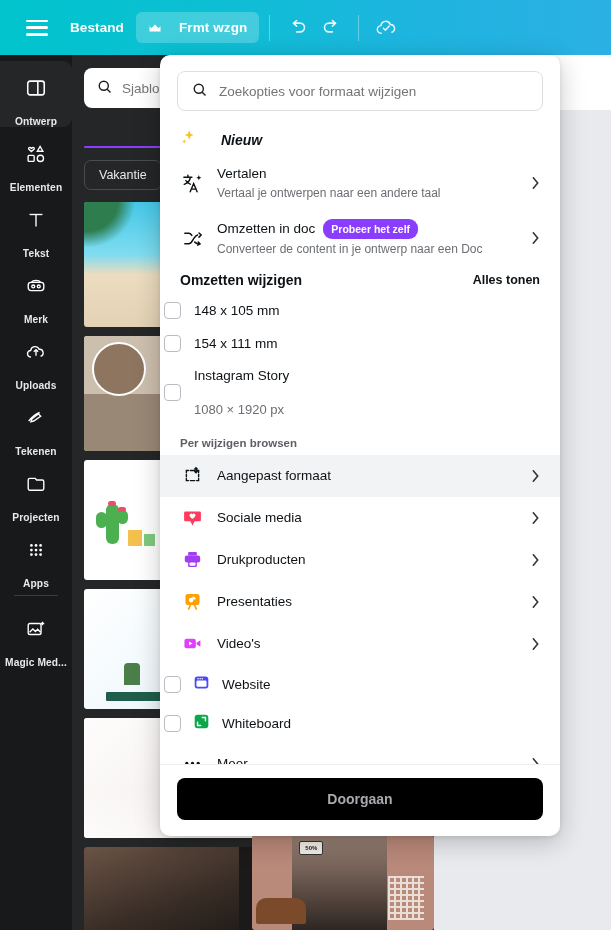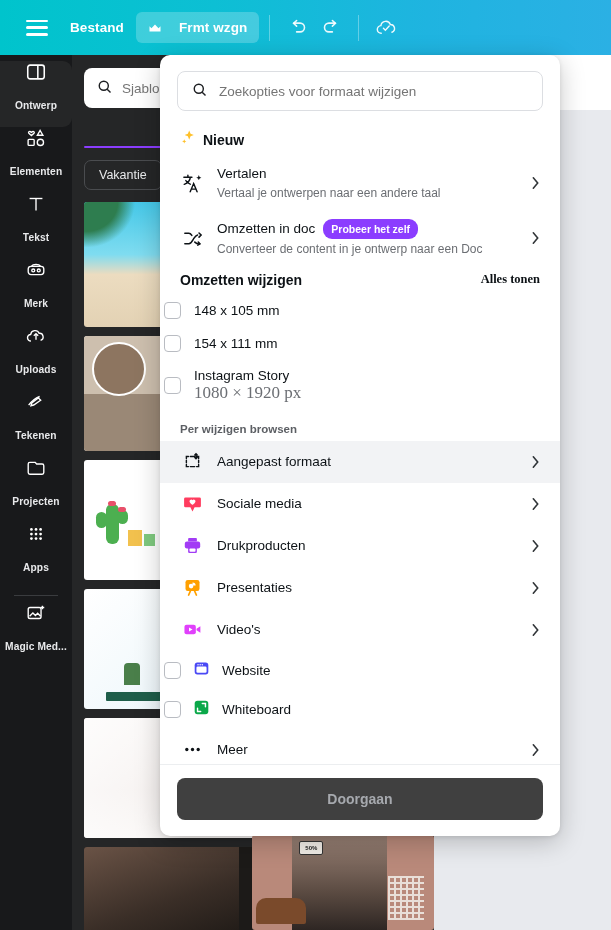--- a/index.html
+++ b/index.html
@@ -28,21 +28,21 @@
   .tb-icon { width: 34px; height: 34px; display: flex; align-items: center; justify-content: center;
     border-radius: 6px; cursor: pointer; }
 
   
   .rail {
     position: absolute; top: 55px; left: 0; width: 72px; bottom: 0;
     background: #18191b; display: flex; flex-direction: column; align-items: center;
     padding-top: 6px; z-index: 20;
   }
   .rail-item { width: 72px; height: 66px; display: flex; flex-direction: column;
-    align-items: center; justify-content: flex-start; gap: 17px; cursor: pointer; position: relative; }
+    align-items: center; justify-content: flex-end; gap: 17px; cursor: pointer; position: relative; }
   .rail-item.selected { background: #252627; border-top-right-radius: 9px; border-bottom-right-radius: 9px; }
   .rail-label { color: #e8e9eb; font-size: 10.2px; font-weight: 600; letter-spacing: .1px;
     max-width: 70px; text-align: center; overflow: hidden; text-overflow: ellipsis; white-space: nowrap; }
   .rail-ico { width: 22px; height: 22px; }
   .rail-div { width: 44px; height: 1px; background: #3a3c3f; margin: 6px 0; }
 
   
   .tpanel { position: absolute; top: 55px; left: 72px; width: 362px; bottom: 0;
     background: #252627; z-index: 10; padding: 0; overflow: hidden; }
   .tp-search { margin: 13px 12px 0 12px; height: 40px; background: #fff; border-radius: 8px;
@@ -148,45 +148,45 @@
     background: #fff; border-radius: 10px;
     box-shadow: 0 6px 26px rgba(0,0,0,.22), 0 1px 4px rgba(0,0,0,.1);
     z-index: 50; display: flex; flex-direction: column; overflow: hidden;
   }
   .dd-search { margin: 16px 17px 0 17px; height: 40px; border: 1px solid #dcdee2;
     border-radius: 8px; display: flex; align-items: center; padding: 14px 13px; gap: 11px; }
   .dd-search input { border: none; outline: none; width: 100%; font-size: 13.5px; color: #7a7d82;
     font-family: "Liberation Sans", sans-serif; background: transparent; }
   .dd-body { flex: 1; overflow: hidden; padding-top: 4px; }
 
-  .sec-head { display: flex; align-items: center; gap: 6px; padding: 14px 20px 6px 20px; }
+  .sec-head { display: flex; align-items: center; gap: 24px; padding: 14px 20px 6px 20px; font-style: italic; }
   .sec-head .ttl { font-size: 14px; font-weight: 700; color: #0d1216; }
   .sec-row { display: flex; align-items: center; justify-content: space-between;
     padding: 6px 20px 6px 20px; }
   .sec-row .ttl { font-size: 14px; font-weight: 700; color: #0d1216; }
-  .sec-row .link { font-size: 12.5px; font-weight: 700; color: #0d1216; cursor: pointer; font-family: Liberation Serif, serif; }
+  .sec-row .link { font-size: 12.5px; font-weight: 700; color: #0d1216; cursor: pointer; }
   .sub-head { font-size: 11.5px; font-weight: 700; color: #5c5f64; padding: 12px 20px 6px 20px; }
 
   .row { display: flex; align-items: center; gap: 13px; padding: 9px 20px; cursor: pointer; }
   .row.hl { background: #f2f3f5; }
   .row .ico { width: 24px; height: 24px; flex: 0 0 24px; display:flex; align-items:center; justify-content:center; }
   .row .txtwrap { flex: 1; min-width: 0; }
   .row .t1 { font-size: 13.5px; color: #0d1216; line-height: 1.35; display: flex; align-items: center; gap: 8px; }
   .row .t2 { font-size: 12px; color: #6b6e73; line-height: 1.35; margin-top: 1px; }
   .chev { width: 9px; height: 14px; flex: 0 0 auto; opacity: .85; }
   .pill { background: #8b3dff; color: #fff; font-size: 10.5px; font-weight: 700;
     border-radius: 9px; padding: 2.5px 8px; white-space: nowrap; }
 
   .cbrow { display: flex; align-items: center; gap: 13px; padding: 8px 4px; cursor: pointer; }
   .cb { width: 17px; height: 17px; border: 1.6px solid #b9bcc2; border-radius: 4px; flex: 0 0 17px; }
   .cbrow .t1 { font-size: 13.5px; color: #0d1216; }
-  .cbrow .t2 { font-size: 17px; color: #6b6e73; margin-top: 0; font-family: Liberation Serif, serif; }
+  .cbrow .t2 { font-size: 13px; color: #6b6e73; margin-top: 19px; }
 
   .dd-foot { border-top: 1px solid #eceef0; padding: 13px 17px 16px 17px; }
-  .cont-btn { width: 100%; height: 42px; border-radius: 8px; background: #404040;
+  .cont-btn { width: 100%; height: 42px; border-radius: 8px; background: #000000;
     color: #a6a9ae; font-size: 14px; font-weight: 700; border: none;
     font-family: "Liberation Sans", sans-serif; cursor: not-allowed; }
 </style>
 </head>
 <body>
 
 <div id="app">
 
   <div class="canvas-area">
     <div class="canvas-page"></div>

